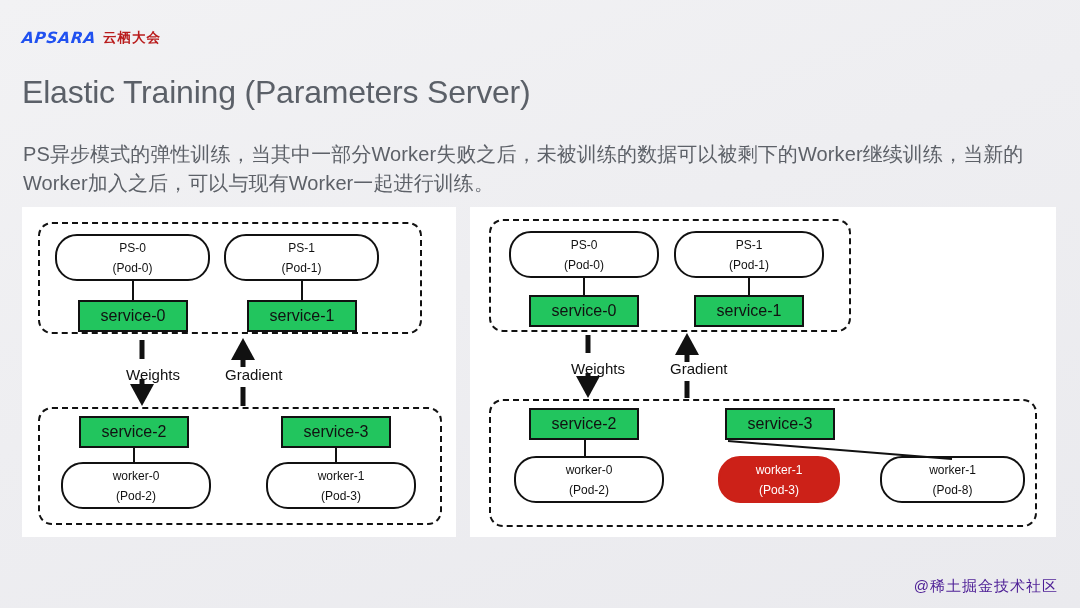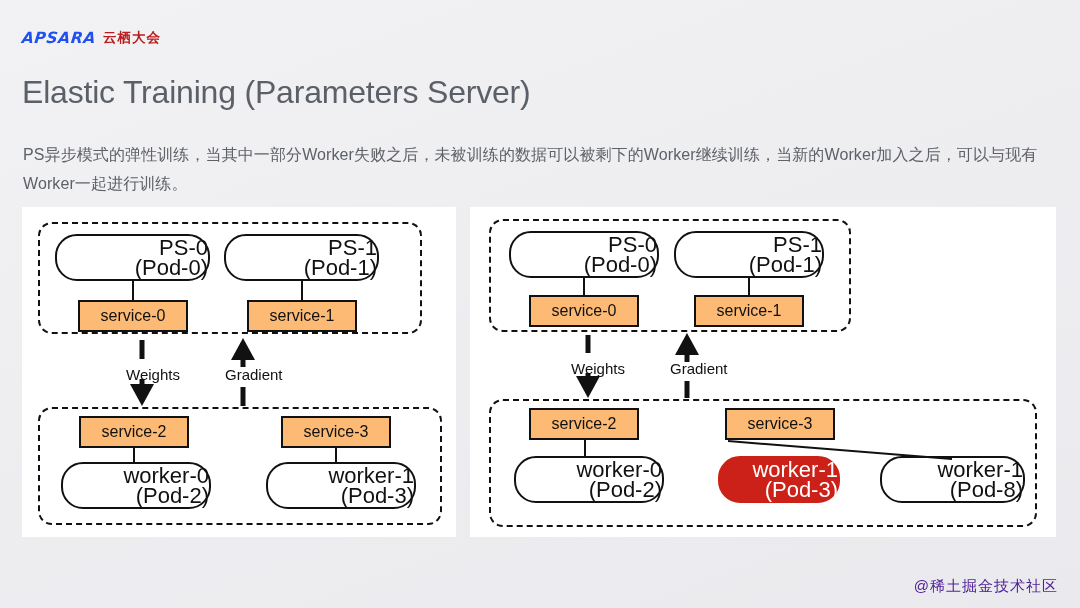--- a/index.html
+++ b/index.html
@@ -52,21 +52,21 @@
     letter-spacing: -0.2px;
     white-space: nowrap;
   }
 
   
   .description {
     position: absolute;
     left: 23px;
     top: 140px;
     width: 1036px;
-    font-size: 16px;
+    font-size: 20px;
     line-height: 29px;
     color: #5d6168;
     letter-spacing: 0.1px;
   }
 
   
   .panel {
     position: absolute;
     background: #ffffff;
     top: 207px;
@@ -88,40 +88,40 @@
 
   
   .pill {
     position: absolute;
     box-sizing: border-box;
     border: 2px solid #111111;
     border-radius: 22px;
     background: #ffffff;
     display: flex;
     flex-direction: column;
-    align-items: flex-end;
+    align-items: center;
     justify-content: center;
-    font-size: 22px;
+    font-size: 12px;
     line-height: 20px;
     color: #111111;
     text-align: center;
     white-space: nowrap;
   }
   .pill.failed {
     background: #cc2118;
     border-color: #cc2118;
     color: #ffffff;
   }
 
   
   .rect {
     position: absolute;
     box-sizing: border-box;
     border: 2px solid #111111;
-    background: #fdba74;
+    background: #22c55e;
     display: flex;
     align-items: center;
     justify-content: center;
     font-size: 16px;
     color: #111111;
     white-space: nowrap;
   }
 
   
   .arrow-label {

